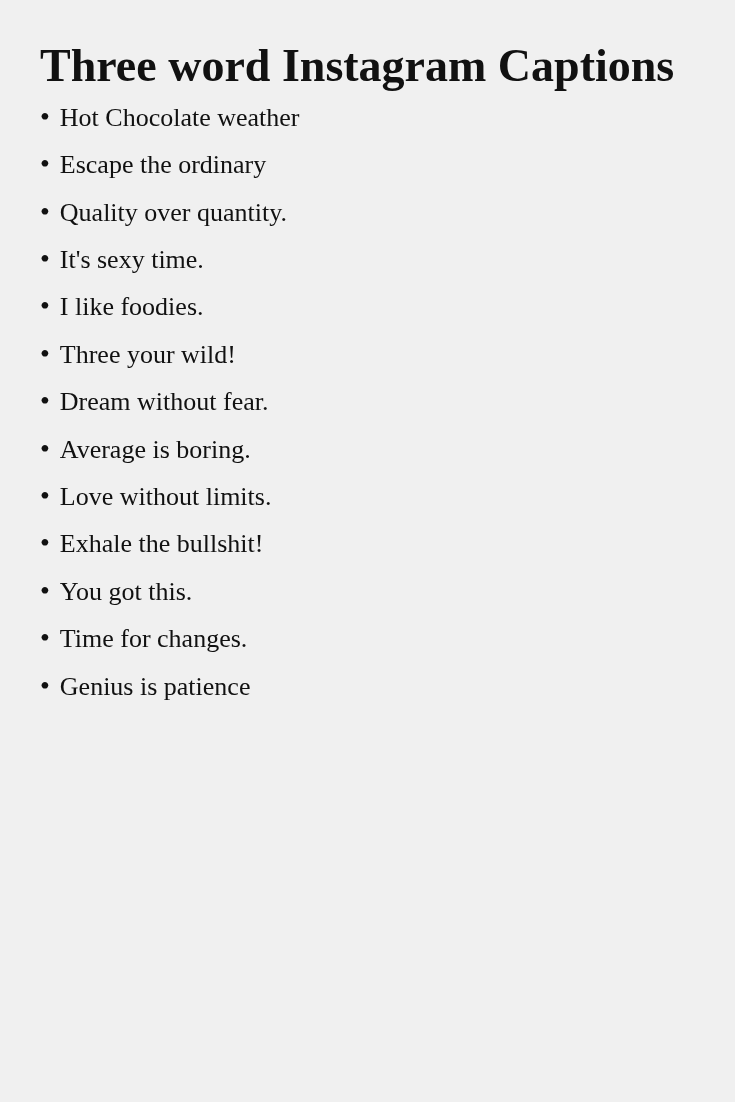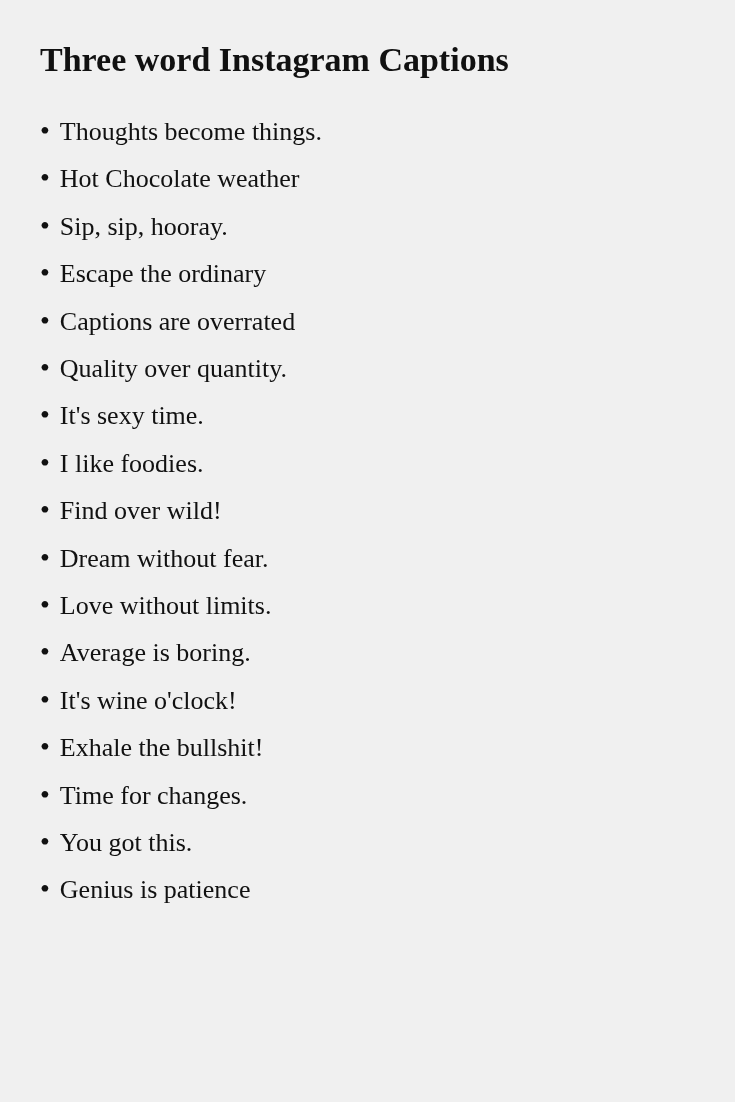--- a/index.html
+++ b/index.html
@@ -10,25 +10,24 @@
 
     body {
       width: 735px;
       min-height: 1102px;
       background-color: #f0f0f0;
       font-family: 'Georgia', serif;
       padding: 30px 40px 40px 40px;
     }
 
     h1 {
-      font-size: 34px;
+      font-size: 46px;
       font-weight: 700;
       font-family: 'Georgia', serif;
       color: #111;
-      margin-bottom: 28px;
       margin-top: 10px;
       line-height: 1.15;
     }
 
     ul {
       list-style: none;
       padding: 0;
       margin: 0;
     }
 
@@ -47,30 +46,26 @@
       font-size: 28px;
       flex-shrink: 0;
     }
   </style>
 </head>
 <body>
 
 <h1>Three word Instagram Captions</h1>
 
 <ul id="captions-list">
-<li>Thoughts become things.</li>
     <li>Hot Chocolate weather</li>
-    <li>Sip, sip, hooray.</li>
     <li>Escape the ordinary</li>
-    <li>Captions are overrated</li>
     <li>Quality over quantity.</li>
     <li>It's sexy time.</li>
     <li>I like foodies.</li>
-    <li>Find over wild!</li>
+    <li>Three your wild!</li>
     <li>Dream without fear.</li>
+    <li>Average is boring.</li>
     <li>Love without limits.</li>
-    <li>Average is boring.</li>
-    <li>It's wine o'clock!</li>
     <li>Exhale the bullshit!</li>
+    <li>You got this.</li>
     <li>Time for changes.</li>
-    <li>You got this.</li>
     <li>Genius is patience</li>
   </ul>
 
 </body></html>

